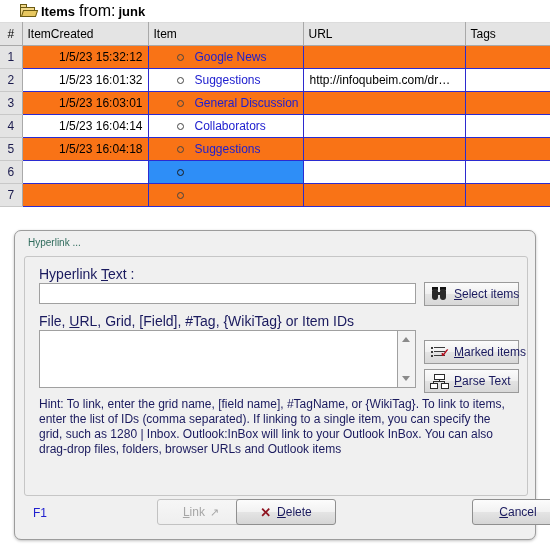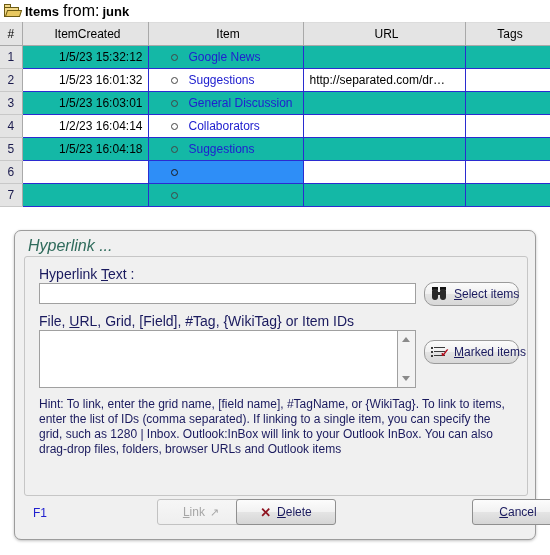--- a/index.html
+++ b/index.html
@@ -19,21 +19,21 @@
   }
 
   
   #window-title {
     position: absolute;
     left: 0; top: 0;
     width: 550px; height: 22px;
     background: #ffffff;
     display: flex;
     align-items: center;
-    padding-left: 4px;
+    padding-left: 20px;
     box-sizing: border-box;
   }
   #window-title .folder-ico {
     width: 17px; height: 14px;
     position: relative;
     margin-right: 4px;
     flex: 0 0 auto;
   }
   .folder-ico .fbody {
     position: absolute;
@@ -94,53 +94,54 @@
     box-sizing: border-box;
     overflow: hidden;
     white-space: nowrap;
   }
   #grid thead th {
     background: #e4e4e4;
     border-right: 1px solid #a9a9a9;
     border-bottom: 1px solid #a9a9a9;
     border-top: 1px solid #dcdcdc;
     font-weight: normal;
-    text-align: center;
+    text-align: left;
     padding-left: 5px;
     color: #000;
   }
   #grid thead th.col-num {
     text-align: center;
     padding-left: 0;
   }
   #grid tbody td {
     border-right: 1px solid #2b2bd0;
     border-bottom: 1px solid #2b2bd0;
   }
   #grid tbody td.rownum {
     background: #e4e4e4;
     border-right: 1px solid #a9a9a9;
     border-bottom: 1px solid #c8c8c8;
     text-align: center;
     color: #1a1a4d;
   }
-  #grid tbody tr.odd td:not(.rownum) { background: #14b8a6; }
+  #grid tbody tr.odd td:not(.rownum) { background: #f97316; }
   #grid tbody tr.even td:not(.rownum) { background: #ffffff; }
   #grid td.c-created {
     text-align: right;
     padding-right: 5px;
     color: #000;
   }
   #grid td.c-item {
     padding-left: 0;
   }
   #grid td.c-item .cell-in {
     display: flex;
     align-items: center;
     height: 100%;
+    margin-left: 6px;
   }
   .bullet {
     width: 5px; height: 5px;
     border: 1px solid #444;
     border-radius: 50%;
     background: transparent;
     margin-left: 22px;
     margin-right: 11px;
     flex: 0 0 auto;
   }
@@ -164,23 +165,22 @@
     width: 522px; height: 310px;
     background: #f0f0f0;
     border: 1px solid #9c9c9c;
     border-radius: 7px;
     box-sizing: border-box;
     box-shadow: 0 1px 3px rgba(0,0,0,0.25);
   }
   #dialog-title {
     position: absolute;
     left: 13px; top: 6px;
-    font-size: 16px;
+    font-size: 10px;
     color: #2f6b5c;
-    font-style: italic;
   }
   #dlg-group {
     position: absolute;
     left: 9px; top: 25px;
     width: 504px; height: 240px;
     border: 1px solid #c6c6c6;
     border-radius: 3px;
     background: #f0f0f0;
     box-sizing: border-box;
   }
@@ -238,21 +238,21 @@
     border-top: 5px solid #8a8a8a;
   }
 
   
   .side-btn {
     position: absolute;
     left: 399px;
     width: 95px; height: 24px;
     background: linear-gradient(to bottom, #fbfbfb 0%, #f0f0f0 48%, #e3e3e3 52%, #d8d8d8 100%);
     border: 1px solid #9a9a9a;
-    border-radius: 10px;
+    border-radius: 0;
     box-sizing: border-box;
     display: flex;
     align-items: center;
     font-size: 12px;
     color: #1a1a5e;
     cursor: default;
   }
   #btn-select-items { top: 25px; }
   #btn-select-file  { top: 54px; }
   #btn-marked-items { top: 83px; }
@@ -471,38 +471,38 @@
       </tr>
       <tr class="even">
         <td class="rownum">2</td>
         <td class="c-created">1/5/23 16:01:32</td>
         <td class="c-item">
           <div class="cell-in">
             <span class="bullet"></span>
             <span class="item-link">Suggestions</span>
           </div>
         </td>
-        <td class="c-url">http://separated.com/dr…</td>
+        <td class="c-url">http://infoqubeim.com/dr…</td>
         <td class="c-tags"></td>
       </tr>
       <tr class="odd">
         <td class="rownum">3</td>
         <td class="c-created">1/5/23 16:03:01</td>
         <td class="c-item">
           <div class="cell-in">
             <span class="bullet"></span>
             <span class="item-link">General Discussion</span>
           </div>
         </td>
         <td class="c-url"></td>
         <td class="c-tags"></td>
       </tr>
       <tr class="even">
         <td class="rownum">4</td>
-        <td class="c-created">1/2/23 16:04:14</td>
+        <td class="c-created">1/5/23 16:04:14</td>
         <td class="c-item">
           <div class="cell-in">
             <span class="bullet"></span>
             <span class="item-link">Collaborators</span>
           </div>
         </td>
         <td class="c-url"></td>
         <td class="c-tags"></td>
       </tr>
       <tr class="odd">
@@ -581,20 +581,32 @@
           <span class="dt dt2"></span>
           <span class="dt dt3"></span>
         <span class="ln ln1"></span>
           <span class="ln ln2"></span>
           <span class="ln ln3"></span>
         <span class="chk">✓</span>
       </span>
       <span class="sb-lbl"><span class="u">M</span><span>arked items</span></span>
     </div>
 
+    <div class="side-btn" id="btn-parse-text">
+      <span class="sb-ico ico-parse">
+        <span class="hbox top"></span>
+          <span class="hbox bl"></span>
+          <span class="hbox br"></span>
+        <span class="vl v1"></span>
+          <span class="vl h1"></span>
+          <span class="vl v2"></span>
+          <span class="vl v3"></span>
+      </span>
+      <span class="sb-lbl"><span class="u">P</span><span>arse Text</span></span>
+    </div>
 
     <div id="hint-text">Hint: To link, enter the grid name, [field name], #TagName, or {WikiTag}. To link to items, enter the list of IDs (comma separated). If linking to a single item, you can specify the grid, such as 1280 | Inbox. Outlook:InBox will link to your Outlook InBox. You can also drag-drop files, folders, browser URLs and Outlook items</div>
   </div>
 
   <div id="dlg-footer">
     <span id="f1-label">F1</span>
 
     <div class="foot-btn" id="btn-link">
       <span><span class="u">L</span><span>ink</span></span>
       <span class="arrow-up">↗</span>

